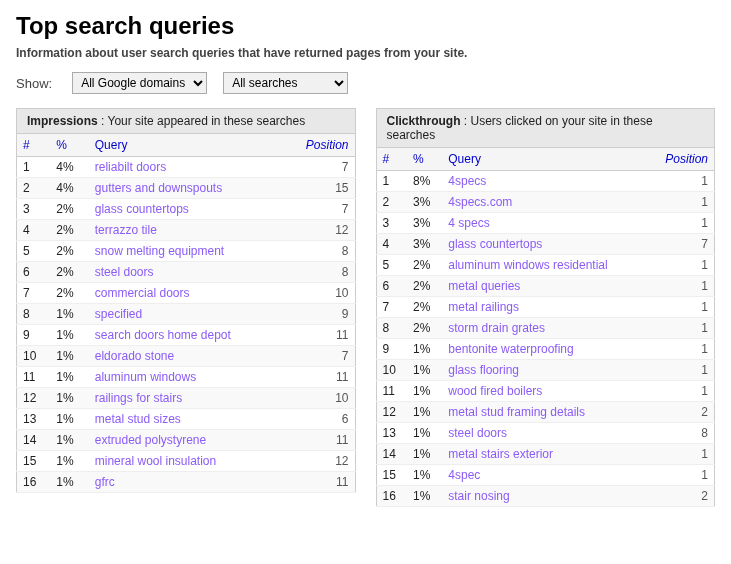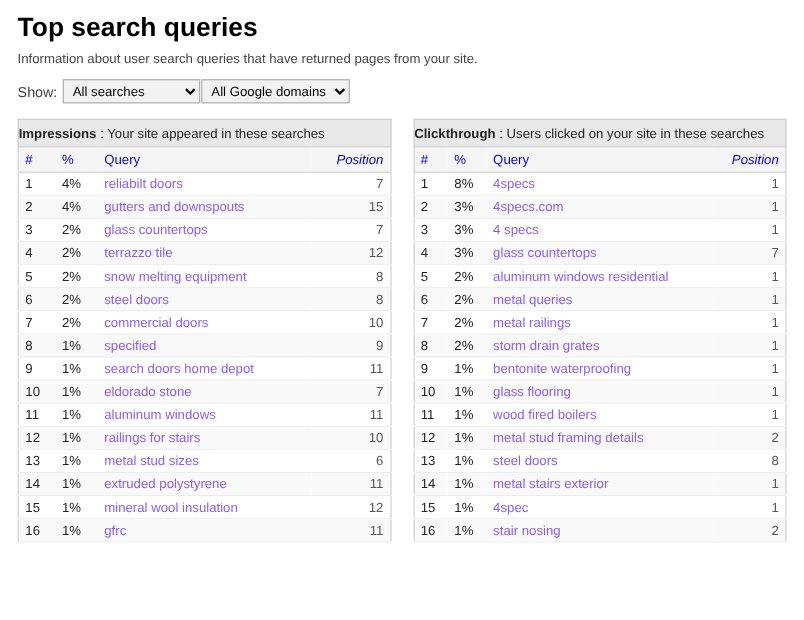--- a/index.html
+++ b/index.html
@@ -1,24 +1,24 @@
 <!DOCTYPE html>
 <html><head>
   <meta charset="utf-8">
   <style>
     * { margin: 0; padding: 0; box-sizing: border-box; }
     body { font-family: Arial, sans-serif; font-size: 13px; color: #222; background: #fff; padding: 12px 16px; }
     h1 { font-size: 24px; font-weight: bold; margin-bottom: 6px; color: #000; }
-    .subtitle { font-size: 12px; color: #444; margin-bottom: 12px; }
-    .controls { display: flex; align-items: center; gap: 1px; margin-bottom: 14px; }
+    .subtitle { font-size: 12px; color: #444; margin-bottom: 12px; font-weight: bold; }
+    .controls { display: flex; align-items: center; gap: 16px; margin-bottom: 14px; }
     .controls label { font-size: 13px; color: #444; margin-right: 4px; }
     select { font-size: 12px; border: 1px solid #aaa; background: #f1f1f1; padding: 2px 4px; cursor: pointer; }
     .tables-wrapper { display: flex; gap: 0; }
     .section { flex: 1; }
-    .section-header { background: #e8e8e8; padding: 5px 0; font-size: 12px; border: 1px solid #ccc; border-bottom: none; }
+    .section-header { background: #e8e8e8; padding: 5px 10px; font-size: 12px; border: 1px solid #ccc; border-bottom: none; }
     .section-header strong { font-weight: bold; }
     table { width: 100%; border-collapse: collapse; border: 1px solid #ccc; }
     thead tr { background: #f5f5f5; }
     thead th { padding: 4px 6px; text-align: left; font-size: 12px; font-weight: normal; border-bottom: 1px solid #ccc; color: #00c; cursor: pointer; }
     thead th.right { text-align: right; font-style: italic; }
     tbody tr:nth-child(even) { background: #f9f9f9; }
     tbody tr:nth-child(odd) { background: #fff; }
     tbody td { padding: 3px 6px; font-size: 12px; border-bottom: 1px solid #eee; }
     tbody td.right { text-align: right; color: #555; }
     a { color: #8b5cf6; text-decoration: none; }
@@ -26,28 +26,28 @@
   </style>
 </head>
 <body>
 
 <h1>Top search queries</h1>
 <p class="subtitle">Information about user search queries that have returned pages from your site.</p>
 
 <div class="controls">
   <label>Show:</label>
   <select>
+    <option>All Google domains</option>
+    <option>google.com</option>
+    <option>google.co.uk</option>
+  </select>
+  <select>
     <option>All searches</option>
     <option>Organic searches</option>
     <option>Image searches</option>
-  </select>
-  <select>
-    <option>All Google domains</option>
-    <option>google.com</option>
-    <option>google.co.uk</option>
   </select>
 </div>
 
 <div class="tables-wrapper">
 
   <div class="section">
     <div class="section-header">
       <strong>Impressions</strong>
       <span> : Your site appeared in these searches</span>
     </div>

